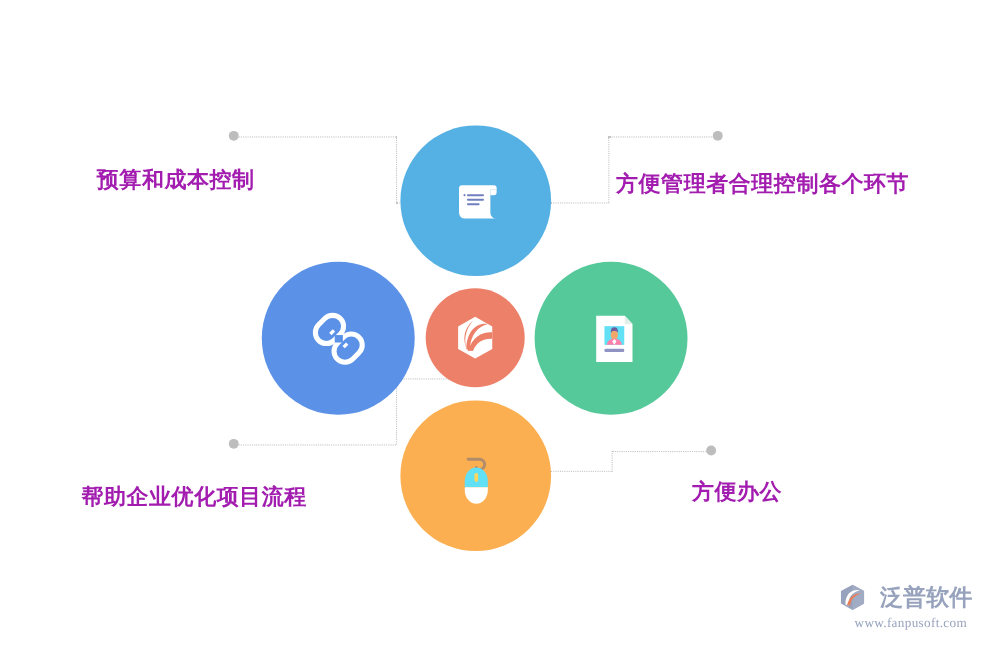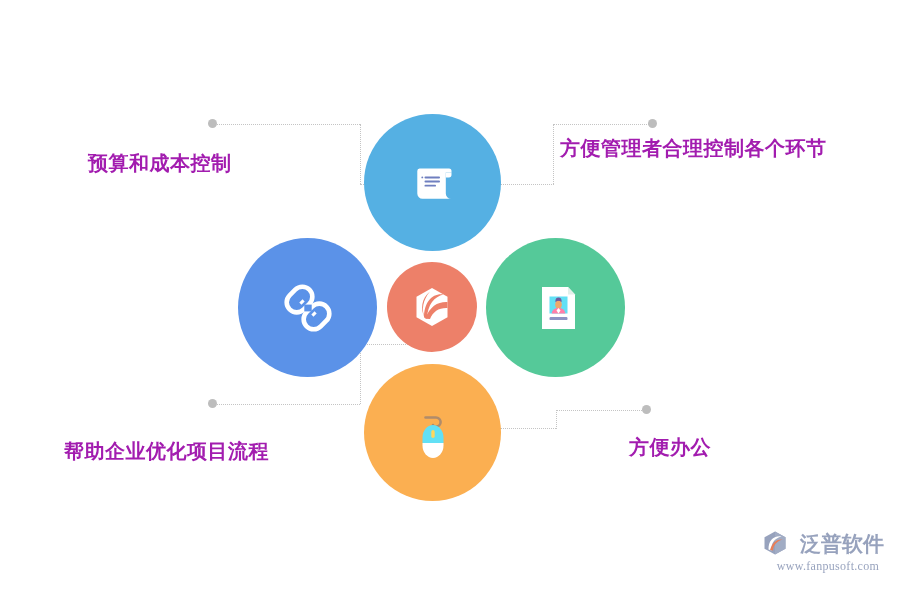--- a/index.html
+++ b/index.html
@@ -60,22 +60,22 @@
   
   .label {
     position: absolute;
     font-size: 20px;
     font-weight: bold;
     color: #a21caf;
     white-space: nowrap;
     letter-spacing: 0.5px;
   }
   .lbl-tl { left: 88px;  top: 150px; }
-  .lbl-tr { left: 560px; top: 135px; }
-  .lbl-bl { left: 64px;  top: 438px; }
+  .lbl-tr { left: 560px; top: 154px; }
+  .lbl-bl { left: 74px;  top: 438px; }
   .lbl-br { left: 629px; top: 434px; }
 
   
   #watermark {
     position: absolute;
     left: 762px;
     top: 530px;
     width: 132px;
     height: 58px;
     opacity: 0.92;

